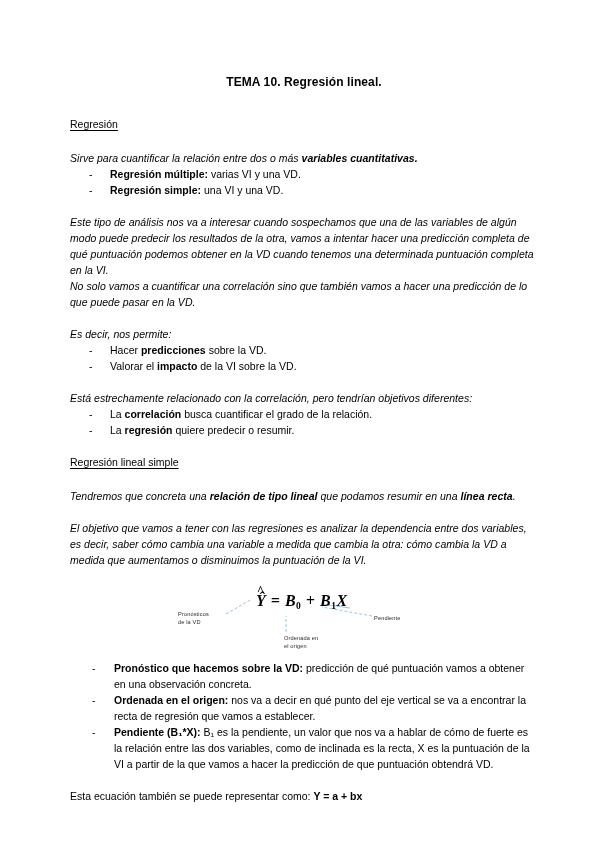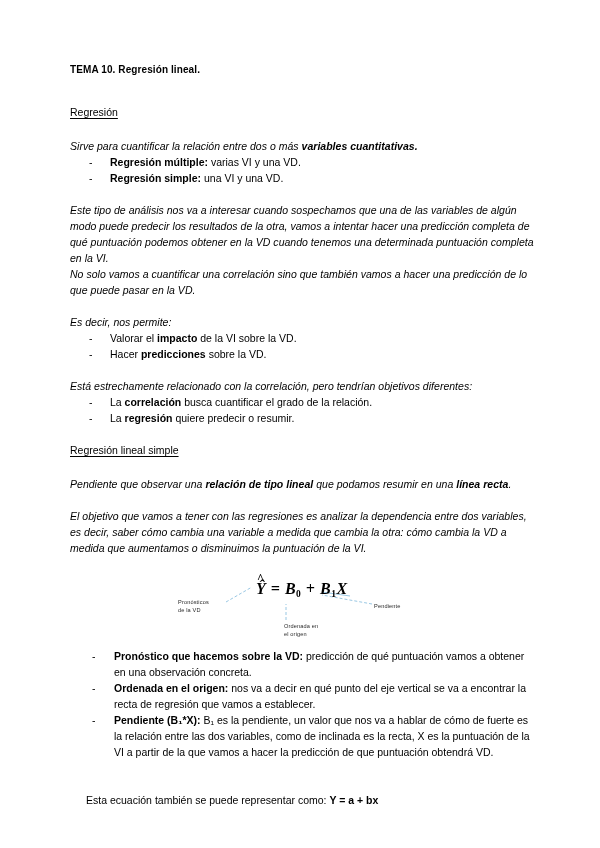--- a/index.html
+++ b/index.html
@@ -16,25 +16,25 @@
   }
   .page {
     position: relative;
     width: 600px;
     height: 848px;
     background: #ffffff;
     box-sizing: border-box;
     padding: 62px 62px 0 70px;
   }
   .doc-title {
-    text-align: left;
-    font-weight: bold;
-    font-size: 10px;
-    line-height: 16px;
-    margin: 0 0 26px 0;
+    text-align: center;
+    font-weight: bold;
+    font-size: 12px;
+    line-height: 16px;
+    margin: 12px 0 26px 0;
     letter-spacing: 0.1px;
   }
   .section-heading {
     font-size: 10.5px;
     line-height: 16px;
     text-decoration: underline;
     text-underline-offset: 2px;
     margin: 0 0 18px 0;
   }
   p.body-text {
@@ -128,21 +128,21 @@
     position: absolute;
     left: 0;
     top: 0;
     width: 250px;
     height: 66px;
     overflow: visible;
   }
   .final-line {
     font-size: 10.5px;
     line-height: 16px;
-    margin: 16px;
+    margin: 0;
   }
 </style>
 </head>
 <body>
 
 <div class="page">
 
   <div class="doc-title">TEMA 10. Regresión lineal.</div>
 
   <div class="section-heading">Regresión</div>
@@ -156,37 +156,37 @@
 
   <div class="gap-md"></div>
 
   <p class="body-text">Este tipo de análisis nos va a interesar cuando sospechamos que una de las variables de algún modo puede predecir los resultados de la otra, vamos a intentar hacer una predicción completa de qué puntuación podemos obtener en la VD cuando tenemos una determinada puntuación completa en la VI.</p>
   <p class="body-text">No solo vamos a cuantificar una correlación sino que también vamos a hacer una predicción de lo que puede pasar en la VD.</p>
 
   <div class="gap-md"></div>
 
   <p class="body-text">Es decir, nos permite:</p>
   <ul class="dash-list">
+    <li><span>Hacer </span><b>predicciones</b><span> sobre la VD.</span></li>
     <li><span>Valorar el </span><b>impacto</b><span> de la VI sobre la VD.</span></li>
-    <li><span>Hacer </span><b>predicciones</b><span> sobre la VD.</span></li>
   </ul>
 
   <div class="gap-md"></div>
 
   <p class="body-text">Está estrechamente relacionado con la correlación, pero tendrían objetivos diferentes:</p>
   <ul class="dash-list">
     <li><span>La </span><b>correlación</b><span> busca cuantificar el grado de la relación.</span></li>
     <li><span>La </span><b>regresión</b><span> quiere predecir o resumir.</span></li>
   </ul>
 
   <div class="gap-md"></div>
 
   <div class="section-heading">Regresión lineal simple</div>
 
-  <p class="body-text"><span>Pendiente que observar una </span><b>relación de tipo lineal</b><span> que podamos resumir en una </span><b>línea recta</b><span>.</span></p>
+  <p class="body-text"><span>Tendremos que concreta una </span><b>relación de tipo lineal</b><span> que podamos resumir en una </span><b>línea recta</b><span>.</span></p>
 
   <div class="gap-md"></div>
 
   <p class="body-text">El objetivo que vamos a tener con las regresiones es analizar la dependencia entre dos variables, es decir, saber cómo cambia una variable a medida que cambia la otra: cómo cambia la VD a medida que aumentamos o disminuimos la puntuación de la VI.</p>
 
   <div class="gap-md"></div>
 
 
   <div class="eq-figure">
     <svg class="eq-svg" viewBox="0 0 250 66">

